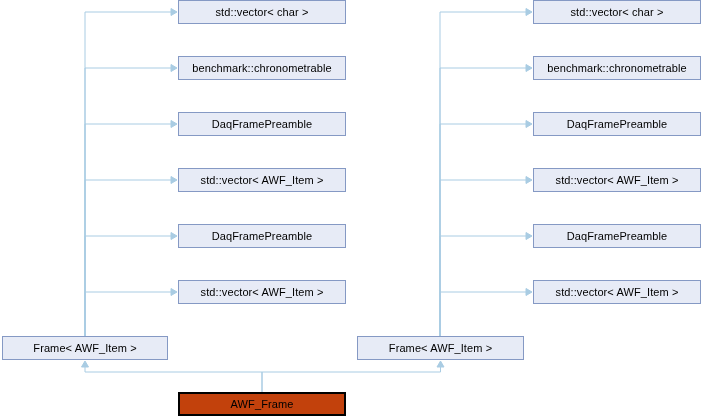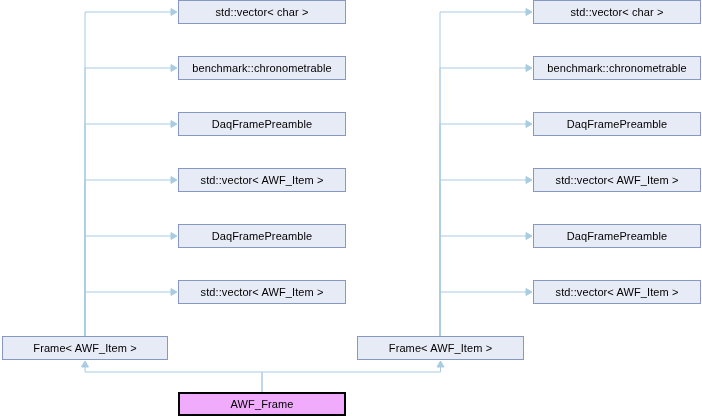--- a/index.html
+++ b/index.html
@@ -39,21 +39,21 @@
     line-height: 12px;
     color: #000000;
     white-space: nowrap;
     letter-spacing: 0.1px;
   }
   .node.class-node {
     background: #e7ebf6;
     border: 1px solid #8599c4;
   }
   .node.focus-node {
-    background: #f0abfc;
+    background: #c2410c;
     border: 2px solid #000000;
   }
   .node-label {
     pointer-events: none;
   }
 </style>
 </head>
 <body>
 
 <div id="diagram-root">

